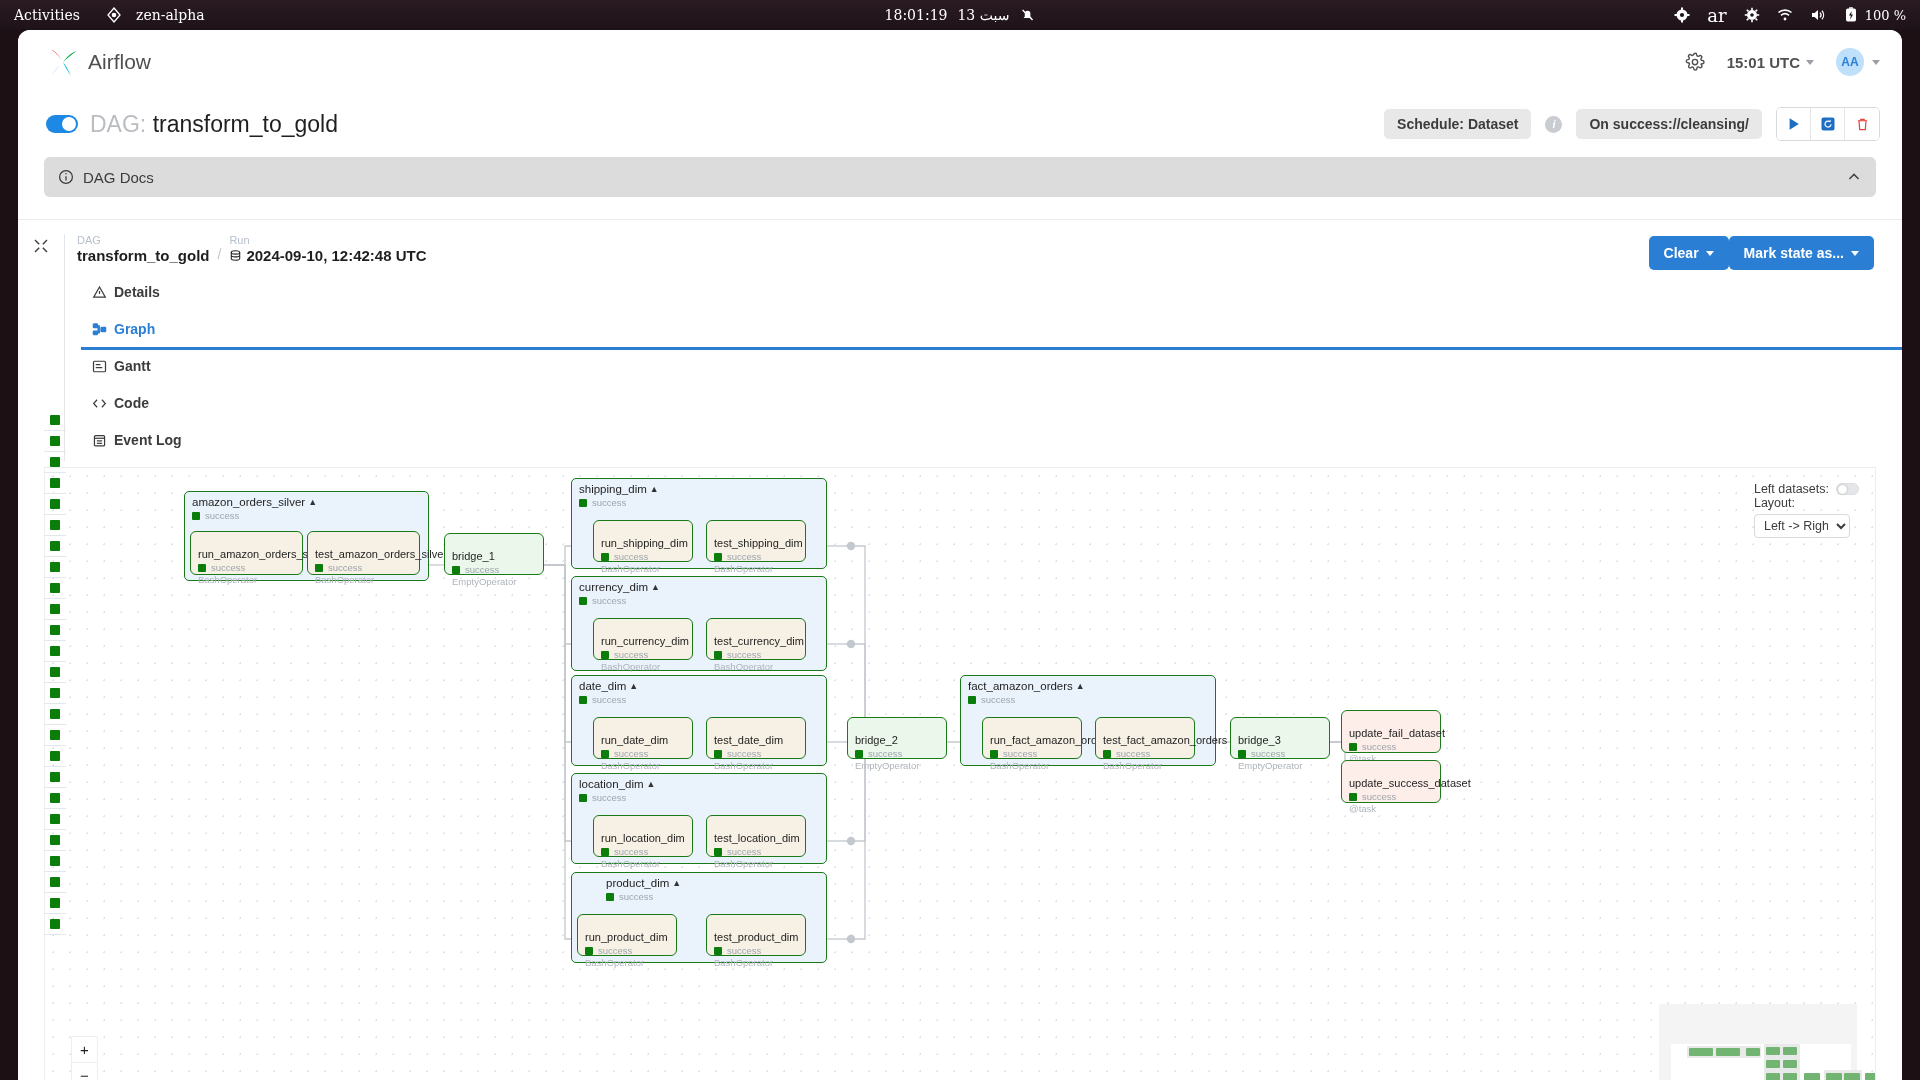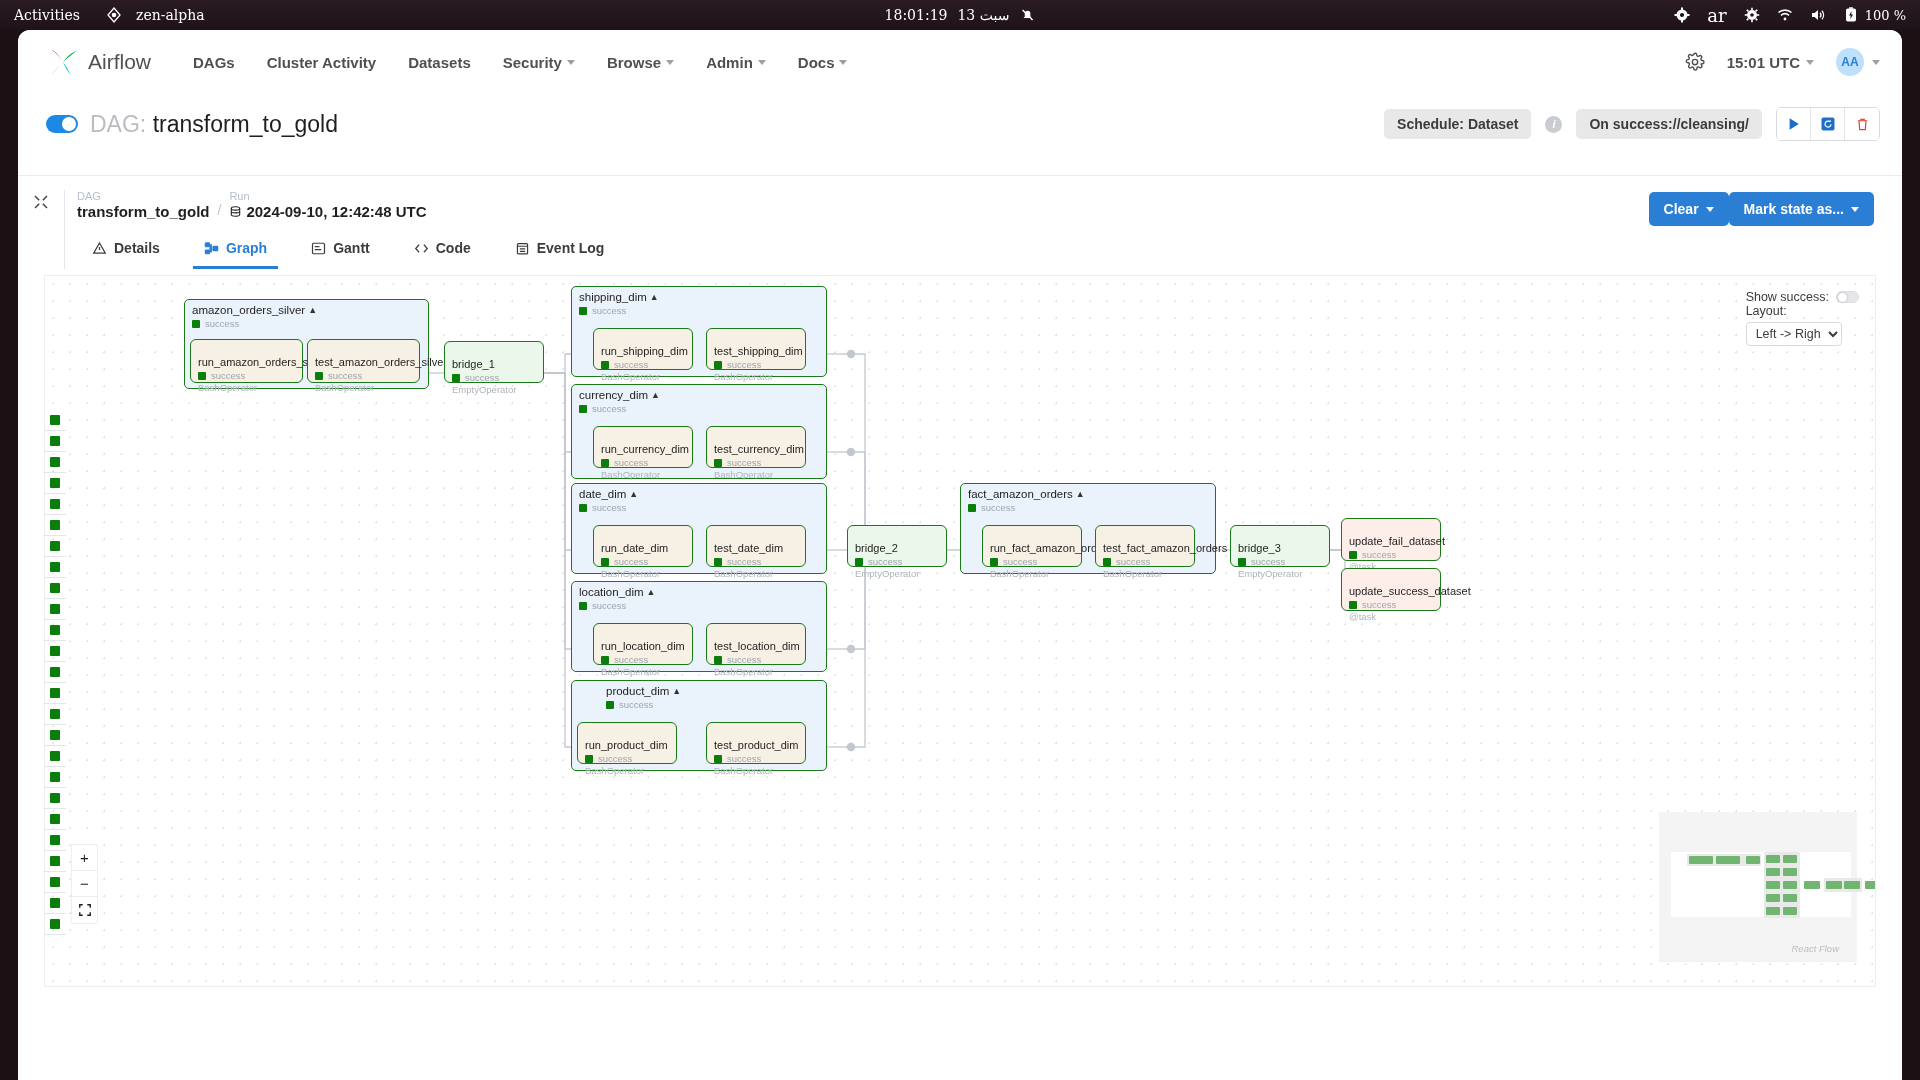--- a/index.html
+++ b/index.html
@@ -110,21 +110,21 @@
   .crumb .v { font-size:15px; font-weight:bold; color:#1f1f1f; display:flex;align-items:center;gap:4px;}
   .slash { color:#c2c8d0; align-self:flex-end; padding-bottom:2px;}
   #runactions { position:absolute; right:28px; top:2px; display:flex; }
   .bluebtn {
     background:#2a7fd4; color:#fff; font-size:14px; font-weight:bold;
     border-radius:5px; padding:9px 15px; display:flex; align-items:center; gap:7px;
   }
   .wcaret{width:0;height:0;border-left:4px solid transparent;border-right:4px solid transparent;border-top:5px solid #fff;}
 
   
-  #tabs { display:flex; gap:22px; margin-top:12px; padding-left:4px; }
+  #tabs { display:flex; gap:0; margin-top:12px; padding-left:4px;flex-direction:column; }
   #tabs .tab {
     display:flex; align-items:center; gap:7px; font-size:14px; font-weight:bold;
     color:#3c3c3c; padding: 8px 11px 10px 11px; border-bottom:3px solid transparent;
   }
   #tabs .tab.active { color:#2a7fd4; border-bottom-color:#2a7fd4; }
 
   
   #graphwrap {
     margin: 6px 26px 0 26px;
     border:1px solid #eceef0;
@@ -259,47 +259,20 @@
   <div id="navbar">
     <div id="brand">
       <svg width="34" height="34" viewBox="0 0 40 40">
         <path d="M20 20 C13 9 9 6 6 6 C11 8 16 14 20 20Z" fill="#e43921"></path>
         <path d="M20 20 C26 12 32 8 36 7 C30 11 25 16 20 20Z" fill="#00ad46"></path>
         <path d="M20 20 C14 26 9 32 6 36 C10 30 15 25 20 20Z" fill="#017cee"></path>
         <path d="M20 20 C24 25 27 31 29 36 C25 30 22 25 20 20Z" fill="#00c7d4"></path>
       </svg>
       <span class="logotext">Airflow</span>
     </div>
-    <div id="navlinks">
-        <a href="#">
-          <span>DAGs</span>
-        </a>
-        <a href="#">
-          <span>Cluster Activity</span>
-        </a>
-        <a href="#">
-          <span>Datasets</span>
-        </a>
-        <a href="#">
-          <span>Security</span>
-          <i class="caret"></i>
-        </a>
-        <a href="#">
-          <span>Browse</span>
-          <i class="caret"></i>
-        </a>
-        <a href="#">
-          <span>Admin</span>
-          <i class="caret"></i>
-        </a>
-        <a href="#">
-          <span>Docs</span>
-          <i class="caret"></i>
-        </a>
-      </div>
     <div id="navright">
       <svg width="20" height="20" viewBox="0 0 24 24" fill="none" stroke="#51504f" stroke-width="1.7">
         <circle cx="12" cy="12" r="3.2"></circle>
         <path d="M19.4 13.9a1.6 1.6 0 0 0 .33 1.76l.06.06a1.9 1.9 0 1 1-2.7 2.7l-.06-.06a1.6 1.6 0 0 0-1.76-.33 1.6 1.6 0 0 0-1 1.47v.17a1.9 1.9 0 1 1-3.82 0v-.09a1.6 1.6 0 0 0-1.05-1.47 1.6 1.6 0 0 0-1.76.33l-.06.06a1.9 1.9 0 1 1-2.7-2.7l.06-.06a1.6 1.6 0 0 0 .33-1.76 1.6 1.6 0 0 0-1.47-1H3.5a1.9 1.9 0 1 1 0-3.82h.09a1.6 1.6 0 0 0 1.47-1.05 1.6 1.6 0 0 0-.33-1.76l-.06-.06a1.9 1.9 0 1 1 2.7-2.7l.06.06a1.6 1.6 0 0 0 1.76.33h.08a1.6 1.6 0 0 0 1-1.47V3.5a1.9 1.9 0 1 1 3.82 0v.09a1.6 1.6 0 0 0 1 1.47 1.6 1.6 0 0 0 1.76-.33l.06-.06a1.9 1.9 0 1 1 2.7 2.7l-.06.06a1.6 1.6 0 0 0-.33 1.76v.08a1.6 1.6 0 0 0 1.47 1h.17a1.9 1.9 0 1 1 0 3.82h-.09a1.6 1.6 0 0 0-1.47 1Z"></path>
       </svg>
       <span class="utc">
         <span>15:01 UTC</span>
         <i class="caret"></i>
       </span>
       <span style="display:flex;align-items:center;gap:8px">
@@ -334,20 +307,31 @@
         </div>
         <div>
           <svg width="15" height="15" viewBox="0 0 16 16" stroke="#e8433a" stroke-width="1.3" fill="none">
             <path d="M3 4h10M6.2 4V2.6h3.6V4M4.3 4l.7 9.4h6l.7-9.4"></path>
           </svg>
         </div>
       </div>
     </div>
   </div>
 
+  <div id="docs">
+    <svg width="16" height="16" viewBox="0 0 16 16" fill="none" stroke="#3c3c3c" stroke-width="1.25">
+      <circle cx="8" cy="8" r="6.4"></circle>
+        <line x1="8" y1="7.2" x2="8" y2="11.4"></line>
+        <circle cx="8" cy="4.8" r="0.75" fill="#3c3c3c" stroke="none"></circle>
+    </svg>
+    <span>DAG Docs</span>
+    <svg class="chev" width="16" height="16" viewBox="0 0 16 16" fill="none" stroke="#444" stroke-width="1.5">
+      <path d="M3.4 10 L8 5.4 L12.6 10"></path>
+    </svg>
+  </div>
 
   <div id="runhdr">
     <div id="expandcol">
       <svg width="16" height="16" viewBox="0 0 16 16" stroke="#3c3c3c" stroke-width="1.4" fill="none">
         <path d="M2 2 L6.2 6.2 M14 2 L9.8 6.2 M2 14 L6.2 9.8 M14 14 L9.8 9.8"></path>
       </svg>
     </div>
     <div id="runbody">
       <div id="crumbs">
         <div class="crumb">
@@ -679,21 +663,21 @@
           <div class="state">
             <span class="sq"></span>
             <span class="t">success</span>
           </div>
           <div class="op">@task</div>
         </div>
       </div>
 
     <div id="panel">
       <div class="row1">
-        <span>Show success:</span>
+        <span>Left datasets:</span>
         <span class="swtch"></span>
       </div>
       <div>Layout:</div>
       <select><option>Left -&gt; Right</option><option>Right -&gt; Left</option><option>Top -&gt; Bottom</option><option>Bottom -&gt; Top</option></select>
     </div>
 
     <div id="zoomctl">
       <div>+</div>
       <div>−</div>
       <div>

